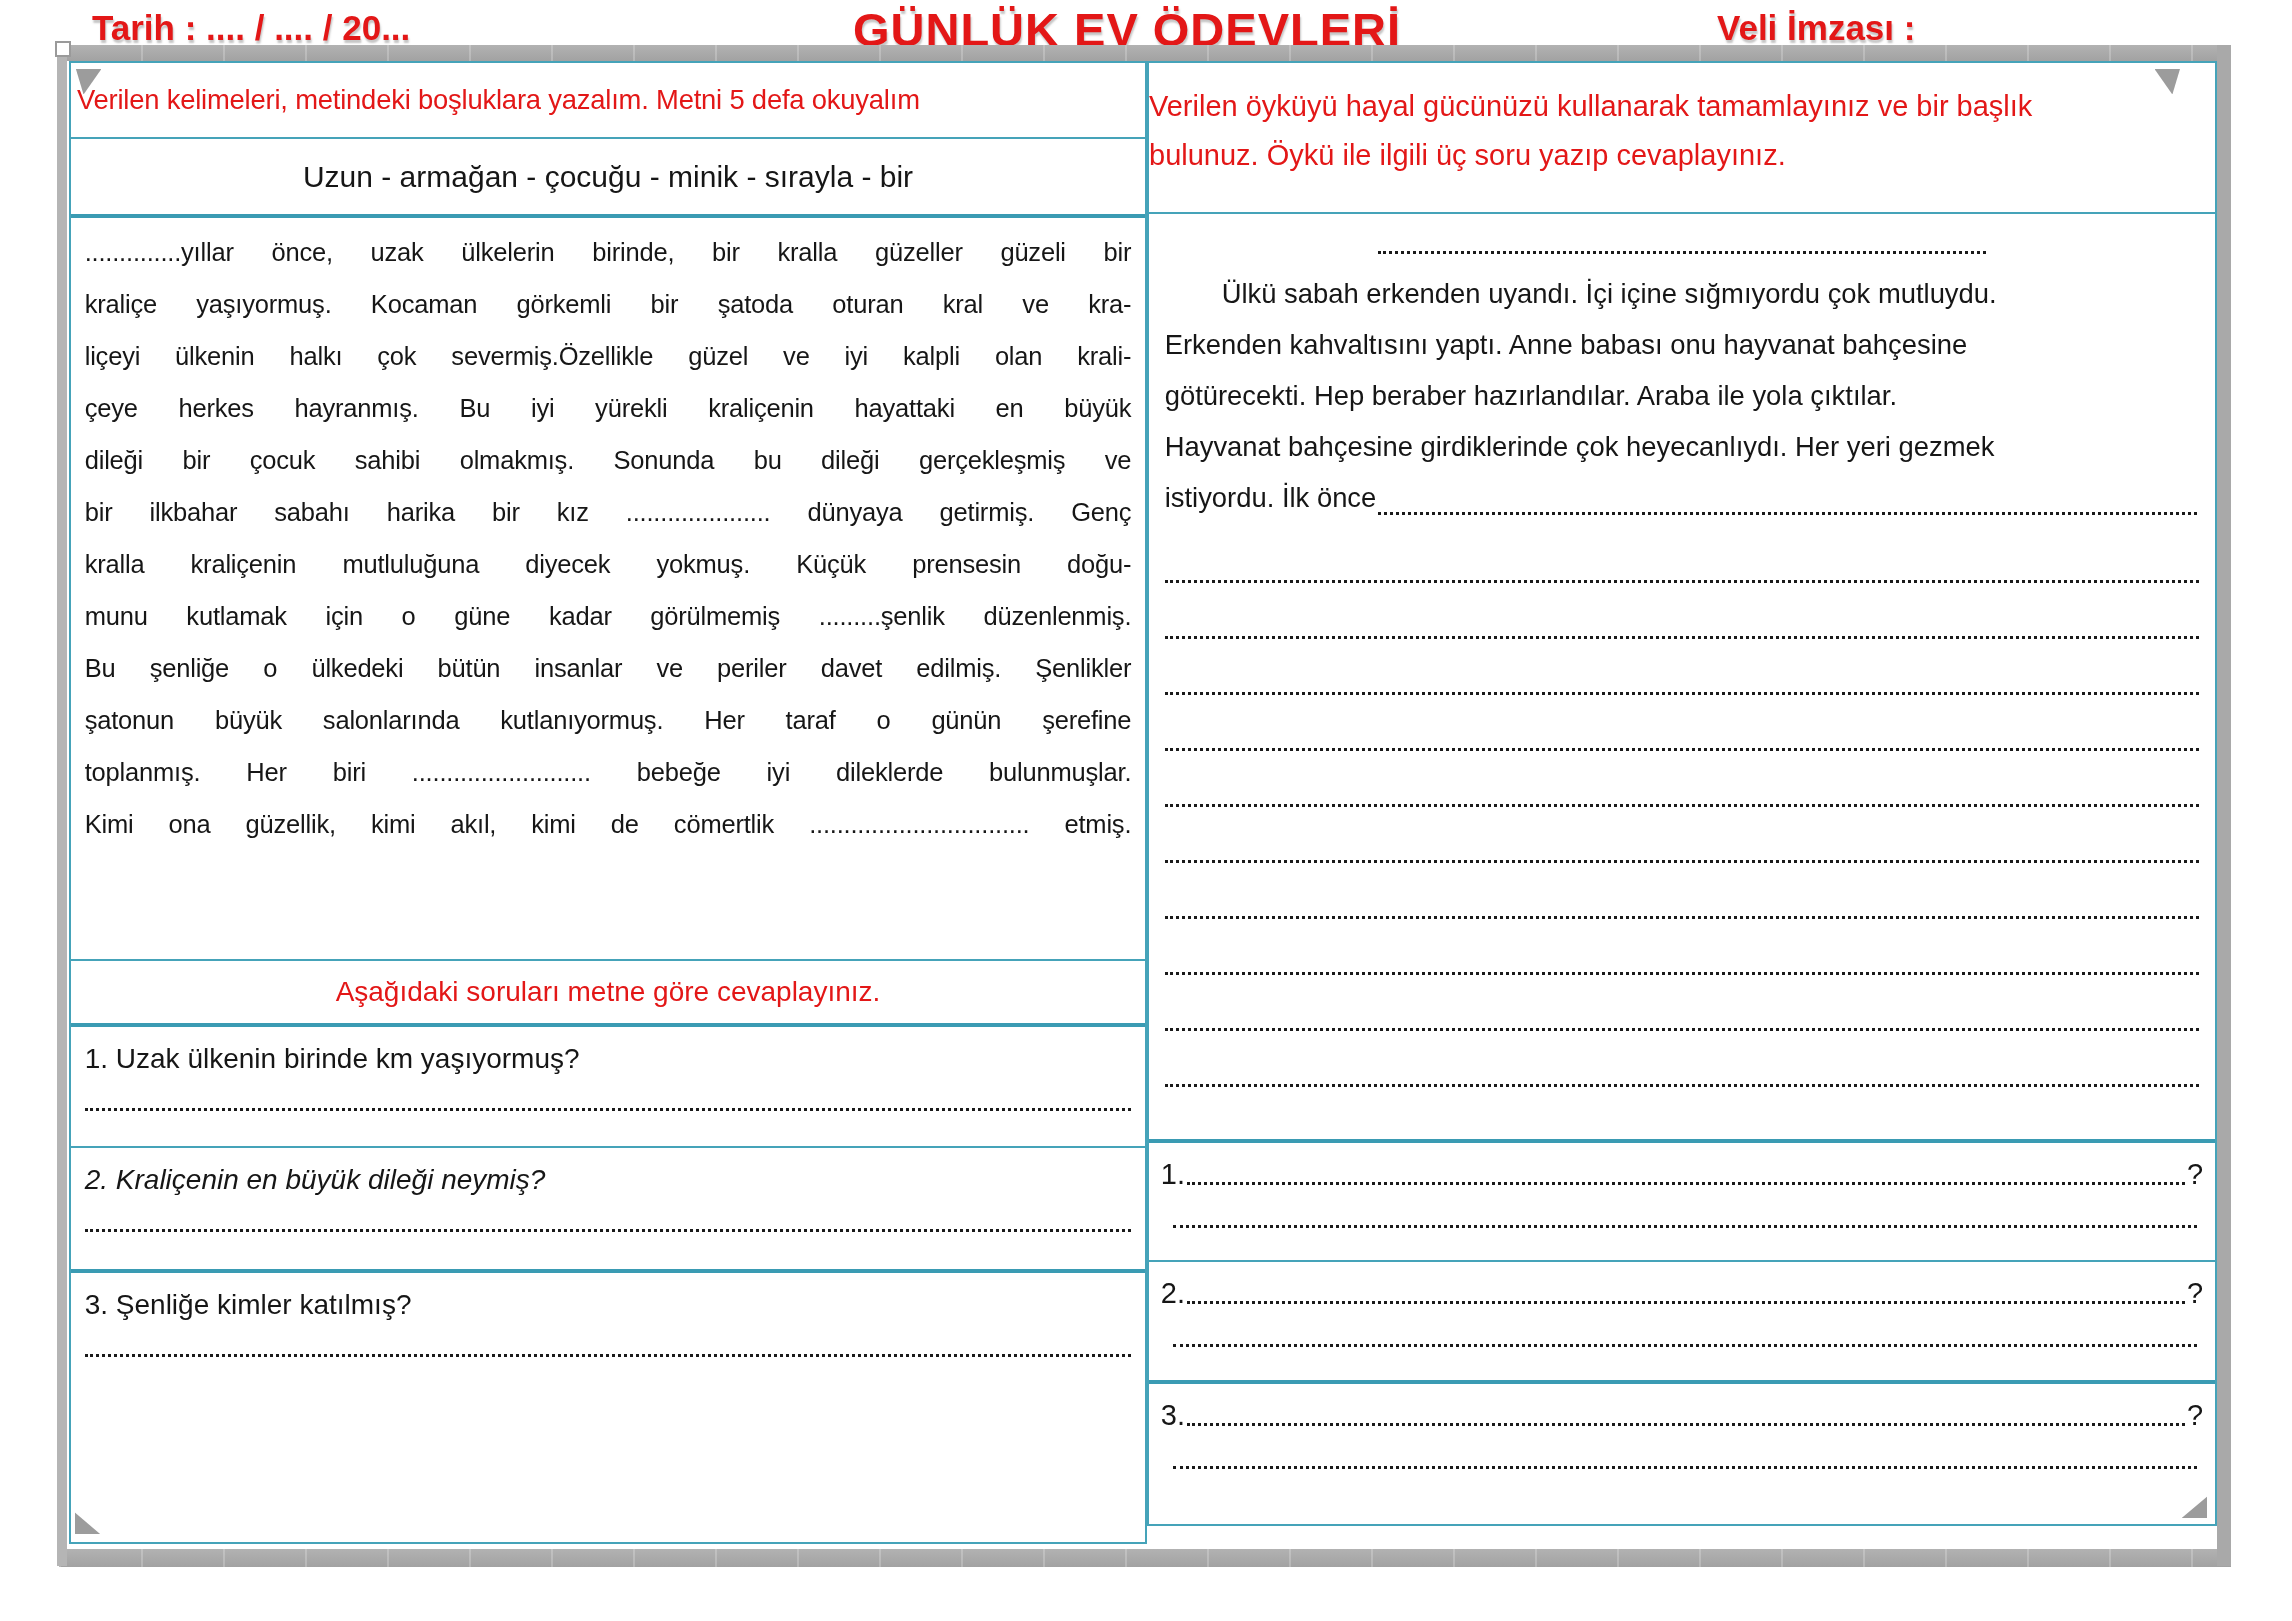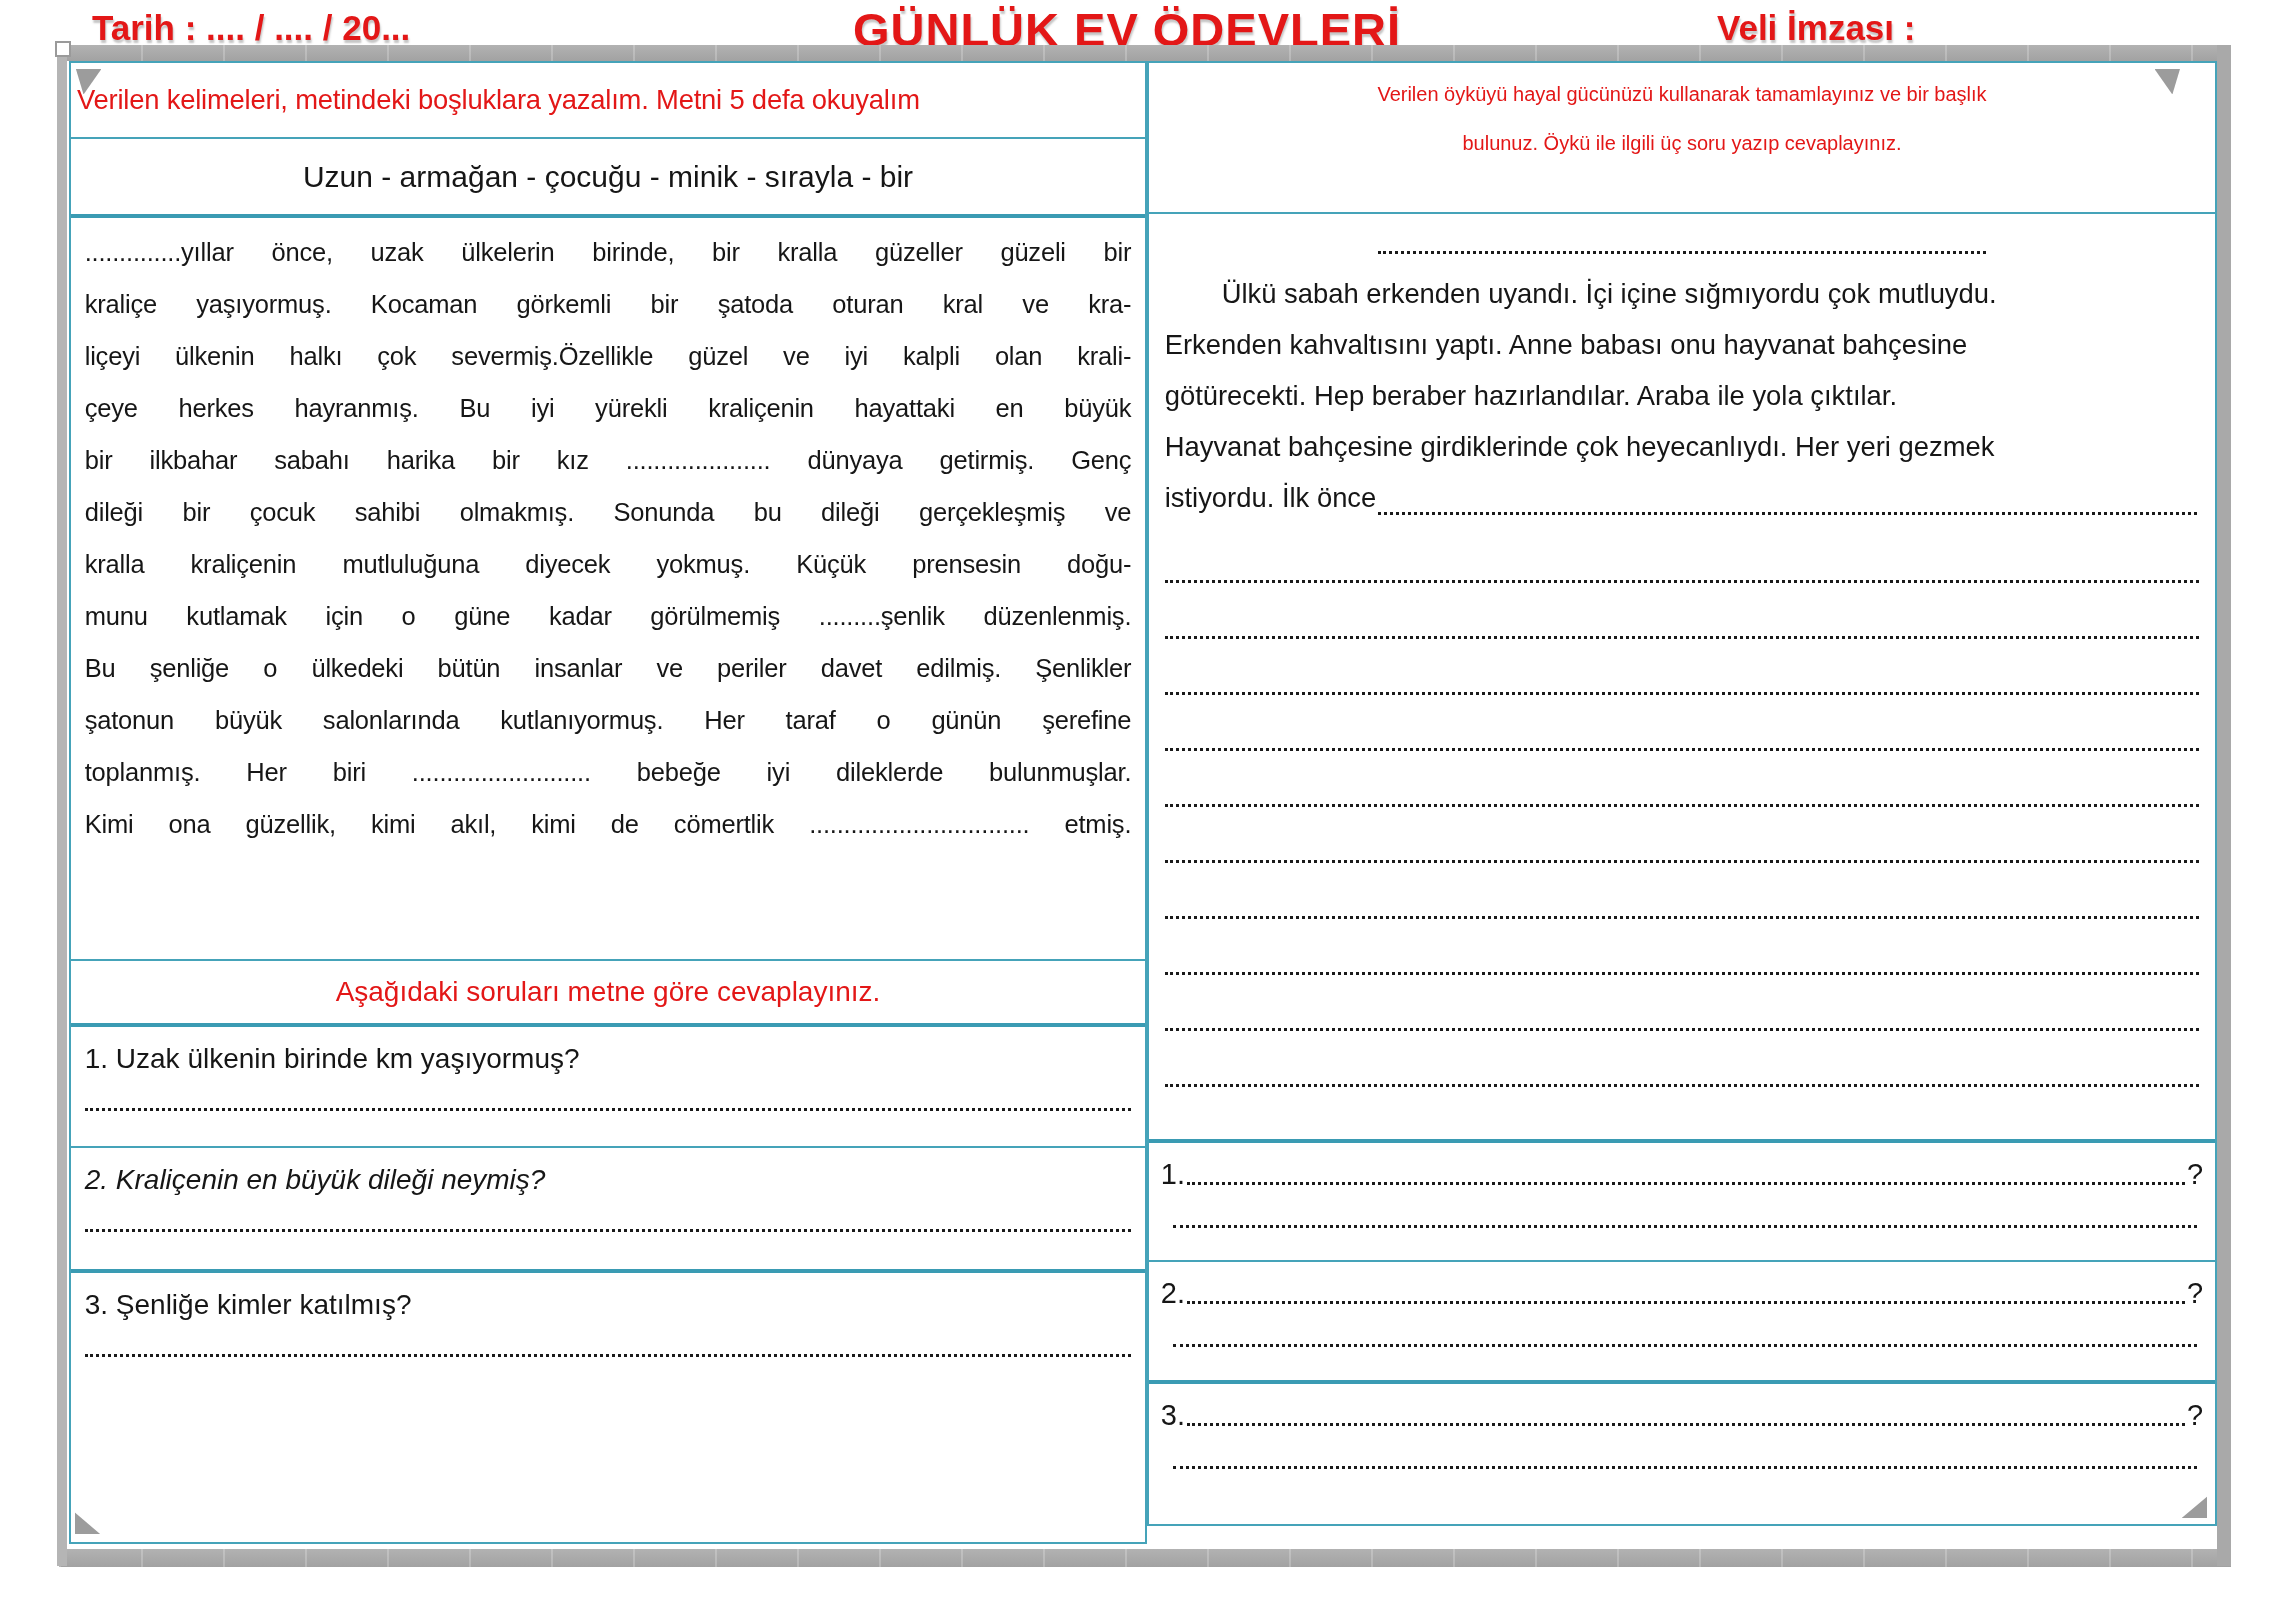--- a/index.html
+++ b/index.html
@@ -39,21 +39,21 @@
   .l-story{height:745px;padding:7.8px 13.7px 0;}
   .story-line{font-size:25.5px;line-height:52px;letter-spacing:-0.2px;
               text-align:justify;text-align-last:justify;white-space:nowrap;}
   .l-qhdr{height:64px;display:flex;align-items:center;justify-content:center;
           font-size:28px;}
   .l-q{padding:0 13.7px;}
   .l-q1{height:123px;} .l-q2{height:123px;font-style:italic;} .l-q3{height:92px;} .l-q4{height:140px;}
   .q-text{margin-top:15.7px;font-size:28px;}
   .ansline{margin-top:33px;height:0;border-bottom:3.9px dotted var(--ink);}
   
-  .r-instr{height:149px;padding-top:7px;text-align:center;font-size:20px;line-height:49px;}
+  .r-instr{height:149px;padding-top:19px;text-align:left;font-size:29px;line-height:49px;}
   .r-story{height:927px;padding:0 15.7px;}
   .story-title-line{width:608px;margin:37px auto 0;height:0;border-bottom:3.4px dotted var(--ink);}
   .r-lines{margin-top:13.7px;}
   .r-line{font-size:27.4px;line-height:51px;white-space:nowrap;}
   .r-line.indent{text-indent:57px;}
   .r-line.fill{display:flex;align-items:flex-end;}
   .dotfill{flex:1;height:0;border-bottom:3.4px dotted var(--ink);margin:0 2px 7.8px 2px;}
   .blank-wrap{margin-top:3.9px;}
   .blank-line{height:53px;border-bottom:3.9px dotted var(--ink);}
   .r-q{padding:0 11.8px;}
@@ -87,22 +87,22 @@
 
   <div class="sec l-instr red">Verilen kelimeleri, metindeki boşluklara yazalım. Metni 5 defa okuyalım</div>
 
   <div class="sec l-bank">Uzun - armağan - çocuğu - minik - sırayla - bir</div>
 
   <div class="sec thick l-story">
     <div class="story-line">..............yıllar önce, uzak ülkelerin birinde, bir kralla güzeller güzeli bir</div>
     <div class="story-line">kraliçe yaşıyormuş. Kocaman görkemli bir şatoda oturan kral ve kra-</div>
     <div class="story-line">liçeyi ülkenin halkı çok severmiş.Özellikle güzel ve iyi kalpli olan krali-</div>
     <div class="story-line">çeye herkes hayranmış. Bu iyi yürekli kraliçenin hayattaki en büyük</div>
+    <div class="story-line">dileği bir çocuk sahibi olmakmış. Sonunda bu dileği gerçekleşmiş ve</div>
     <div class="story-line">bir ilkbahar sabahı harika bir kız ..................... dünyaya getirmiş. Genç</div>
-    <div class="story-line">dileği bir çocuk sahibi olmakmış. Sonunda bu dileği gerçekleşmiş ve</div>
     <div class="story-line">kralla kraliçenin mutluluğuna diyecek yokmuş. Küçük prensesin doğu-</div>
     <div class="story-line">munu kutlamak için o güne kadar görülmemiş .........şenlik düzenlenmiş.</div>
     <div class="story-line">Bu şenliğe o ülkedeki bütün insanlar ve periler davet edilmiş. Şenlikler</div>
     <div class="story-line">şatonun büyük salonlarında kutlanıyormuş. Her taraf o günün şerefine</div>
     <div class="story-line">toplanmış. Her biri .......................... bebeğe iyi dileklerde bulunmuşlar.</div>
     <div class="story-line">Kimi ona güzellik, kimi akıl, kimi de cömertlik ................................ etmiş.</div>
   </div>
 
   <div class="sec l-qhdr red">Aşağıdaki soruları metne göre cevaplayınız.</div>
 

